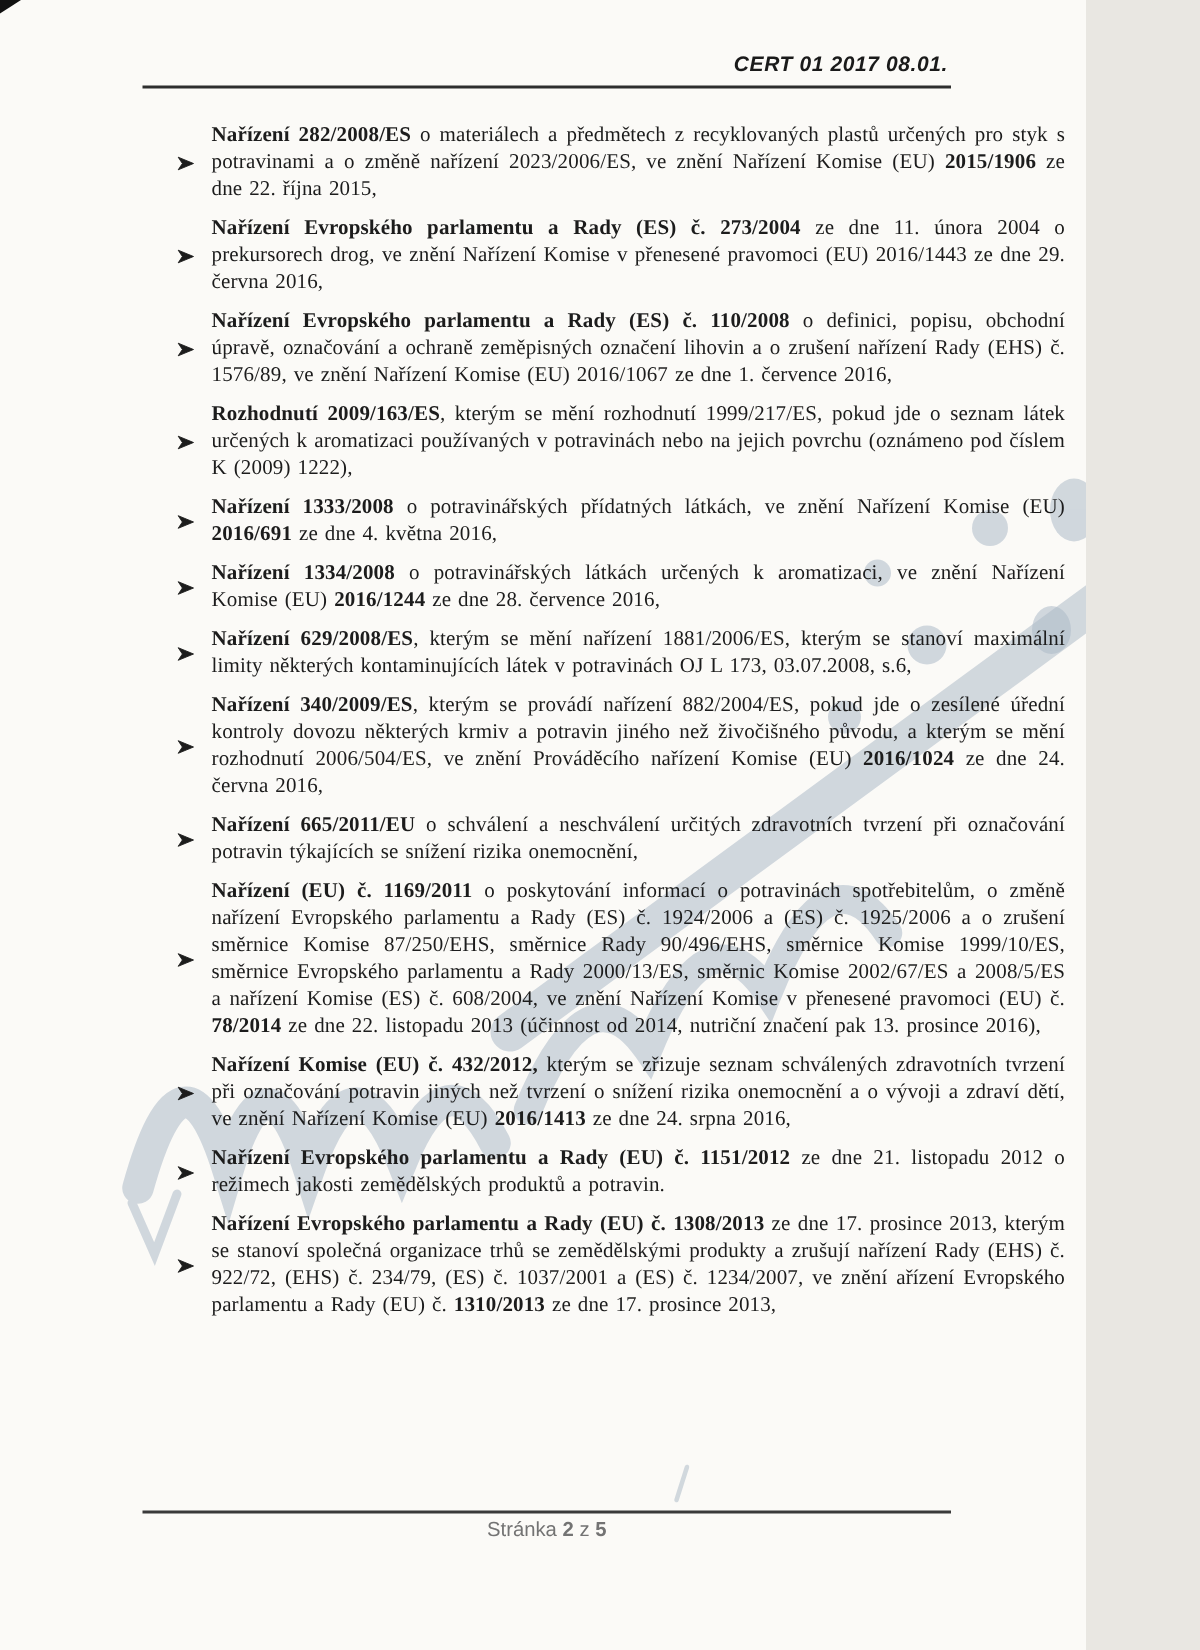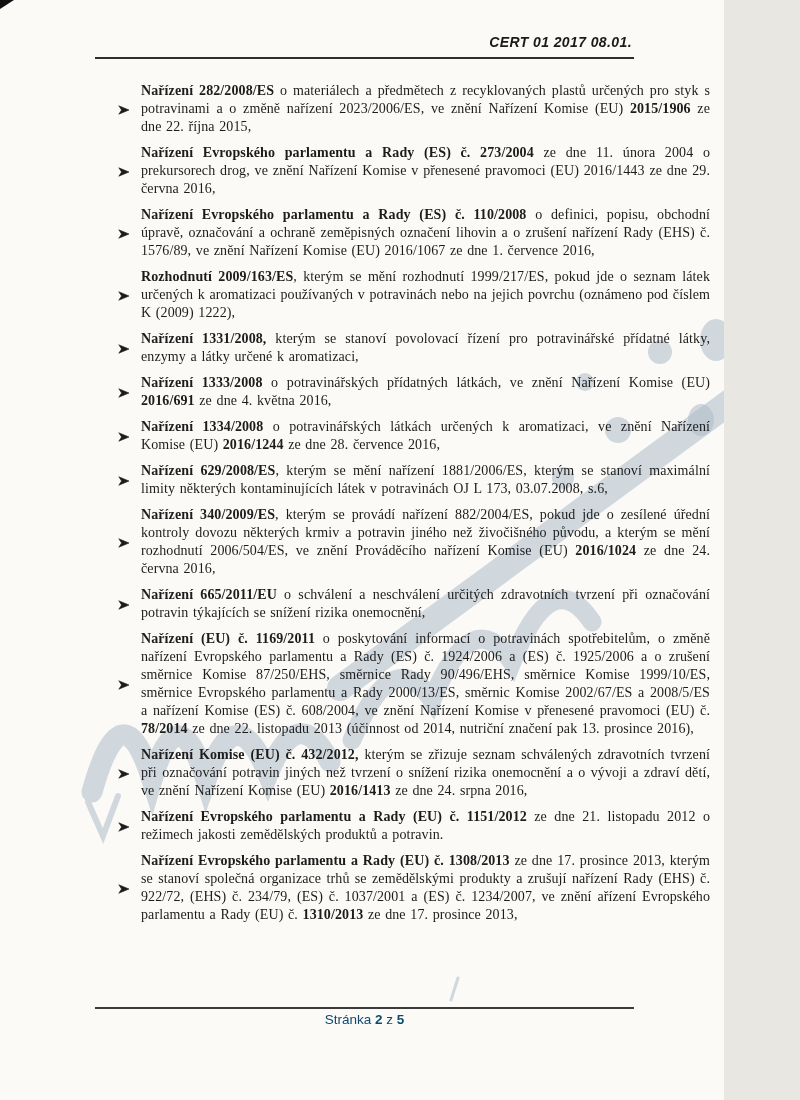--- a/index.html
+++ b/index.html
@@ -57,21 +57,21 @@
   }
   .reg-text .bold{font-weight:700;}
   .footer-rule{
     position:absolute;top:1007px;left:95px;right:90px;
     height:2px;background:#3a3a3a;z-index:2;
   }
   .footer-text{
     position:absolute;top:1012px;left:95px;right:90px;
     text-align:center;
     font-family:"Liberation Sans","DejaVu Sans",sans-serif;
-    font-size:13.5px;color:#0c4a6e;z-index:2;
+    font-size:13.5px;color:#737373;z-index:2;
   }
   .footer-text b{font-weight:700;}
 </style>
 </head>
 <body>
 
 <div class="page">
 
   <div class="corner-artifact"></div>
 
@@ -122,26 +122,20 @@
         <li class="reg-item">
           <span class="bullet" title="➢"><svg width="12" height="12" viewBox="0 0 12 12">
               <polygon points="0.8,1.8 11,6 0.8,10.2 3.6,6" fill="#1c1c1c" stroke="#1c1c1c" stroke-width="0.6" stroke-linejoin="round"></polygon>
             </svg></span>
           <span class="reg-text"><span class="bold">Rozhodnutí 2009/163/ES</span><span>, kterým se mění rozhodnutí 1999/217/ES, pokud jde o seznam látek určených k aromatizaci používaných v potravinách nebo na jejich povrchu (oznámeno pod číslem K (2009) 1222),</span></span>
         </li>
         <li class="reg-item">
           <span class="bullet" title="➢"><svg width="12" height="12" viewBox="0 0 12 12">
               <polygon points="0.8,1.8 11,6 0.8,10.2 3.6,6" fill="#1c1c1c" stroke="#1c1c1c" stroke-width="0.6" stroke-linejoin="round"></polygon>
             </svg></span>
-          <span class="reg-text"><span class="bold">Nařízení 1331/2008,</span><span> kterým se stanoví povolovací řízení pro potravinářské přídatné látky, enzymy a látky určené k aromatizaci,</span></span>
-        </li>
-        <li class="reg-item">
-          <span class="bullet" title="➢"><svg width="12" height="12" viewBox="0 0 12 12">
-              <polygon points="0.8,1.8 11,6 0.8,10.2 3.6,6" fill="#1c1c1c" stroke="#1c1c1c" stroke-width="0.6" stroke-linejoin="round"></polygon>
-            </svg></span>
           <span class="reg-text"><span class="bold">Nařízení 1333/2008</span><span> o potravinářských přídatných látkách, ve znění Nařízení Komise (EU) </span><span class="bold">2016/691</span><span> ze dne 4. května 2016,</span></span>
         </li>
         <li class="reg-item">
           <span class="bullet" title="➢"><svg width="12" height="12" viewBox="0 0 12 12">
               <polygon points="0.8,1.8 11,6 0.8,10.2 3.6,6" fill="#1c1c1c" stroke="#1c1c1c" stroke-width="0.6" stroke-linejoin="round"></polygon>
             </svg></span>
           <span class="reg-text"><span class="bold">Nařízení 1334/2008</span><span> o potravinářských látkách určených k aromatizaci, ve znění Nařízení Komise (EU) </span><span class="bold">2016/1244</span><span> ze dne 28. července 2016,</span></span>
         </li>
         <li class="reg-item">
           <span class="bullet" title="➢"><svg width="12" height="12" viewBox="0 0 12 12">

